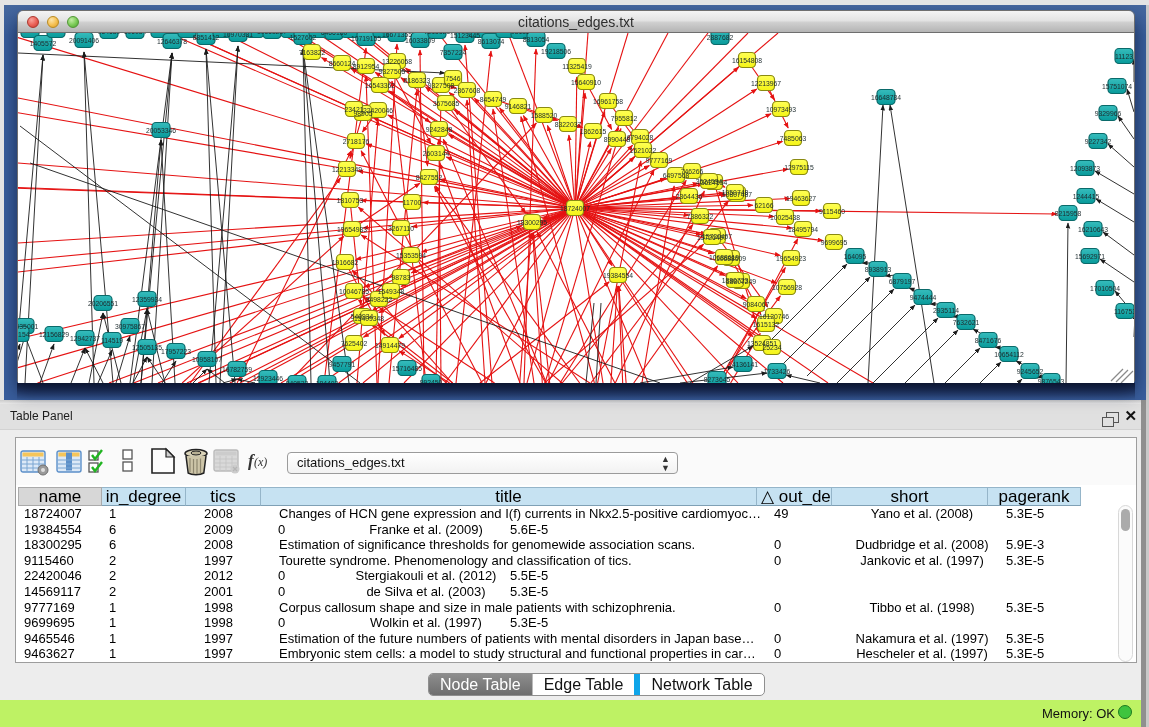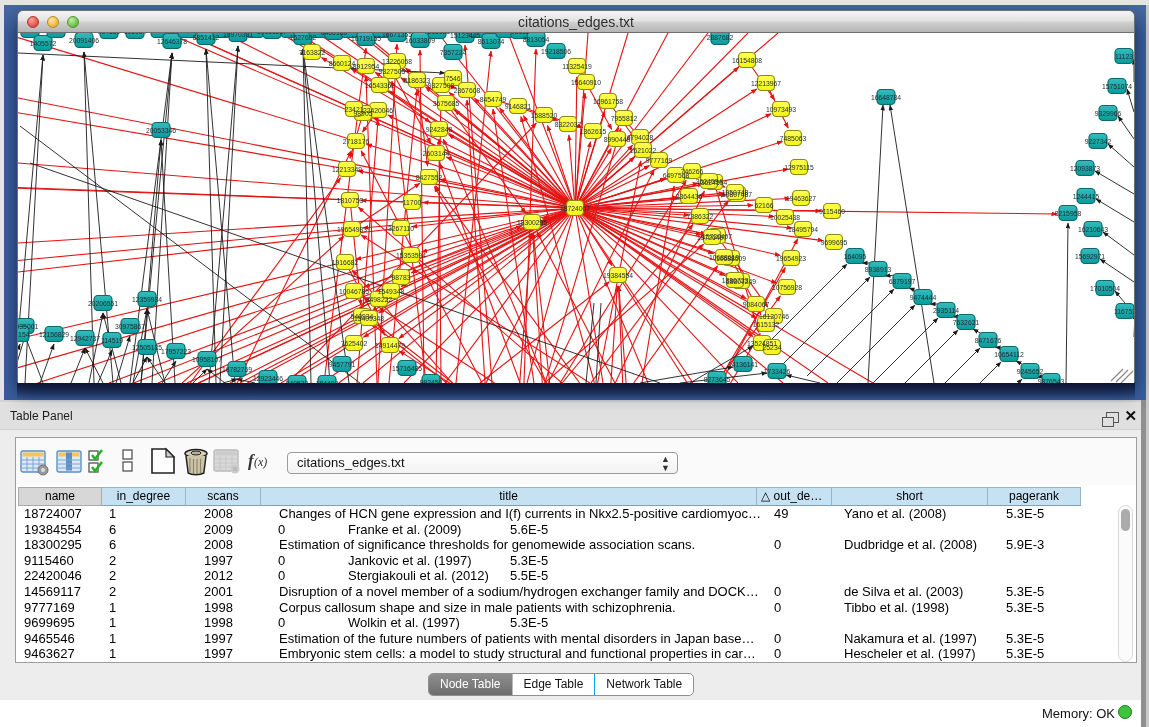--- a/index.html
+++ b/index.html
@@ -22,44 +22,44 @@
 #ptitle{position:absolute;left:0;top:4px;width:100%;height:26px;background:#e0e0e0;border-bottom:1px solid #d2d2d2}
 #ptitle span{position:absolute;left:10px;top:5px;font-size:12px;color:#1d1d1d}
 #pfloat{position:absolute;right:22px;top:8px;width:13px;height:11px;border:1.5px solid #555}
 #pfloat:after{content:"";position:absolute;left:-5px;top:4px;width:10px;height:8px;border:1.5px solid #555;background:#e0e0e0}
 #pclose{position:absolute;right:4px;top:3px;font-size:15px;font-weight:bold;color:#111}
 #content{position:absolute;left:15px;top:37px;width:1122px;height:226px;background:#fff;border:1px solid #9d9d9d}
 #toolbar{position:absolute;left:0;top:0;width:100%;height:47px;background:#fafafa}
 #combo{position:absolute;left:271px;top:14px;width:391px;height:22px;background:linear-gradient(180deg,#ffffff,#f2f2f2);border:1px solid #9b9b9b;border-radius:4px;font-size:13px;color:#111;line-height:20px;padding-left:9px}
 #combo .ud{position:absolute;right:7px;top:2px;font-size:9px;color:#333;line-height:9px;text-align:center}
 
-#thead{position:absolute;left:2px;top:49px;width:1075px;height:19px;display:flex;font-size:12px;color:#000}
+#thead{position:absolute;left:2px;top:49px;width:1075px;height:19px;display:flex;font-size:17px;color:#000}
 #thead div{background:#c6e2f2;border-right:1px solid #95b5c9;border-top:1px solid #95b5c9;border-bottom:1px solid #7fa0b5;text-align:center;line-height:17px;overflow:hidden;white-space:nowrap}
 #thead .h0{background:#d7d7d7;border-color:#aaa;width:84px;border-left:1px solid #aaa}
 #thead .h1{width:84px}#thead .h2{width:75px}#thead .h3{width:496px}
 #thead .h4{width:75px;text-align:left;padding-left:4px}#thead .h5{width:156px}#thead .h6{width:93px}
 #tbody{position:absolute;left:2px;top:68px;width:1075px;height:157px;overflow:hidden;font-size:13px;color:#000}
 .tr{display:flex;height:15.6px;line-height:15.6px;white-space:nowrap}
 .tr div{overflow:hidden}
 .c0{width:84px;padding-left:6px}
 .c1{width:96px;padding-left:7px}
 .c2{width:75px;padding-left:6px}
 .c3{width:496px;padding-left:6px}
 .c4{width:75px;padding-left:5px}
-.c5{width:156px;text-align:left}
+.c5{width:156px;text-align:center}
 .c6{width:93px;padding-left:6px}
 #vscroll{position:absolute;right:3px;top:67px;width:15px;height:157px;background:#fbfbfb;border:1px solid #d8d8d8;border-radius:8px}
 #vthumb{position:absolute;left:2px;top:3px;width:9px;height:22px;background:#ababab;border-radius:5px}
 
 #tabs{position:absolute;left:428px;top:273px;height:23px;display:flex;font-size:14px;border:1px solid #8f8f8f;border-radius:5px;overflow:hidden;background:#fff}
-#tabs div{padding:0 11px;line-height:21px;color:#111;font-size:12px}
+#tabs div{padding:0 11px;line-height:21px;color:#111;font-size:16px}
 #tabs .sel{background:linear-gradient(180deg,#8d8d8d,#6e6e6e);color:#fff}
-#tabs .mid{border-left:1px solid #bbb;border-right:1px solid #0ea5e9}
-
-#status{position:absolute;left:0;top:300px;width:1141px;height:27px;background:#ffffff}
+#tabs .mid{border-left:1px solid #bbb;border-right:6px solid #0ea5e9}
+
+#status{position:absolute;left:0;top:300px;width:1141px;height:27px;background:#bef264}
 #mem{position:absolute;right:26px;top:6px;font-size:13px;color:#111}
 #dot{position:absolute;right:9px;top:5px;width:14px;height:14px;border-radius:50%;background:#3ec43e;border:1.5px solid #1e7a1e}
 #topstrip{position:absolute;left:0;top:0;width:1149px;height:5px;background:#e4e4e4}
 #lstrip{position:absolute;left:0;top:0;width:4px;height:400px;background:#e4e4e4}
 </style></head>
 <body>
 <div id="stage">
 <div id="desk"></div>
 <div id="shadowband" style="position:absolute;left:17px;top:383px;width:1118px;height:17px;background:linear-gradient(180deg,#131f3f 0%,#233a6a 45%,#3a5f9e 100%)"></div>
 <div id="rstrip"></div>
@@ -125,21 +125,21 @@
         <g transform="translate(232,13)">
           <text x="0" y="15" font-family="Liberation Serif,serif" font-style="italic" font-weight="bold" font-size="17" fill="#333">f</text>
           <text x="6" y="15" font-family="Liberation Serif,serif" font-style="italic" font-size="12" fill="#333">(x)</text>
         </g>
       </svg>
       <div id="combo">citations_edges.txt<div class="ud">▲<br>▼</div></div>
     </div>
     <div id="thead">
       <div class="h0">name</div>
           <div class="h1">in_degree</div>
-          <div class="h2">scans</div>
+          <div class="h2">tics</div>
       <div class="h3">title</div>
           <div class="h4">△ out_de…</div>
           <div class="h5">short</div>
           <div class="h6">pagerank</div>
     </div>
     <div id="tbody">
           <div class="tr">
             <div class="c0">18724007</div>
             <div class="c1">1</div>
             <div class="c2">2008</div>
@@ -162,37 +162,37 @@
             <div class="c2">2008</div>
             <div class="c3">Estimation of significance thresholds for genomewide association scans.</div>
             <div class="c4">0</div>
             <div class="c5">Dudbridge et al. (2008)</div>
             <div class="c6">5.9E-3</div>
           </div>
           <div class="tr">
             <div class="c0">9115460</div>
             <div class="c1">2</div>
             <div class="c2">1997</div>
+            <div class="c3">Tourette syndrome. Phenomenology and classification of tics.</div>
             <div class="c4">0</div>
             <div class="c5">Jankovic et al. (1997)</div>
             <div class="c6">5.3E-5</div>
           </div>
           <div class="tr">
             <div class="c0">22420046</div>
             <div class="c1">2</div>
             <div class="c2">2012</div>
             <div class="c4">0</div>
             <div class="c5">Stergiakouli et al. (2012)</div>
             <div class="c6">5.5E-5</div>
           </div>
           <div class="tr">
             <div class="c0">14569117</div>
             <div class="c1">2</div>
             <div class="c2">2001</div>
-            <div class="c3">Disruption of a novel member of a sodium/hydrogen exchanger family and DOCK…</div>
             <div class="c4">0</div>
             <div class="c5">de Silva et al. (2003)</div>
             <div class="c6">5.3E-5</div>
           </div>
           <div class="tr">
             <div class="c0">9777169</div>
             <div class="c1">1</div>
             <div class="c2">1998</div>
             <div class="c3">Corpus callosum shape and size in male patients with schizophrenia.</div>
             <div class="c4">0</div>

